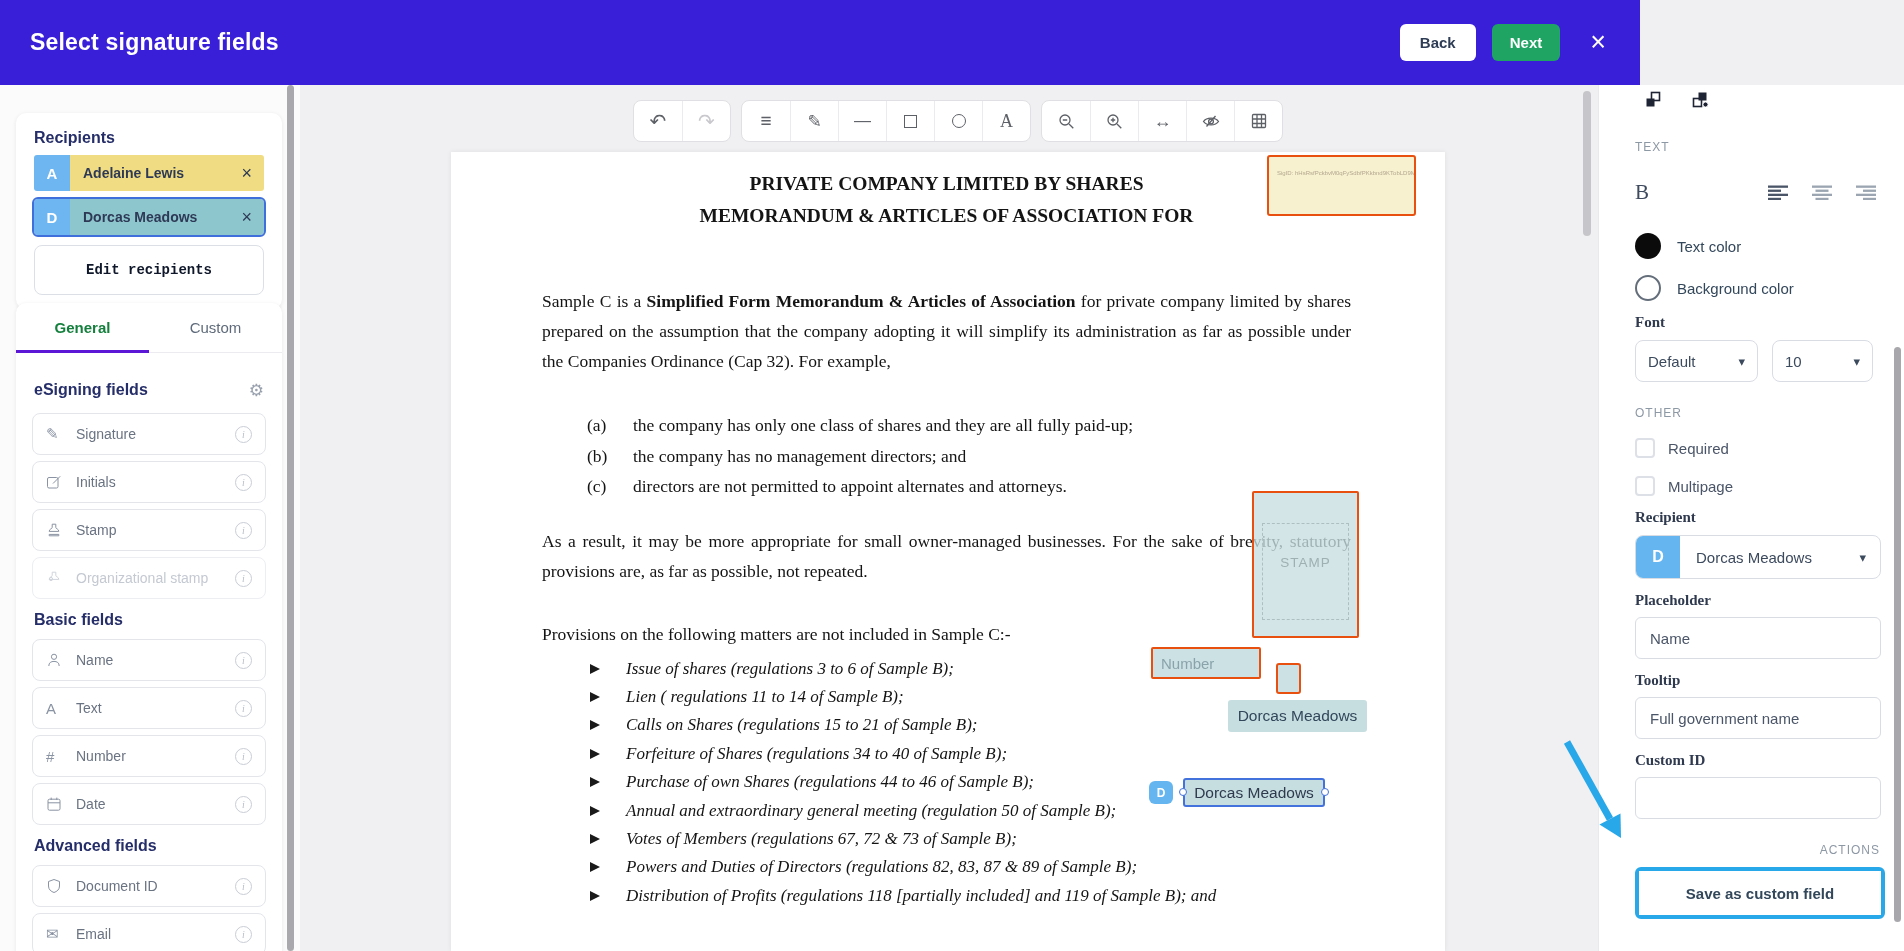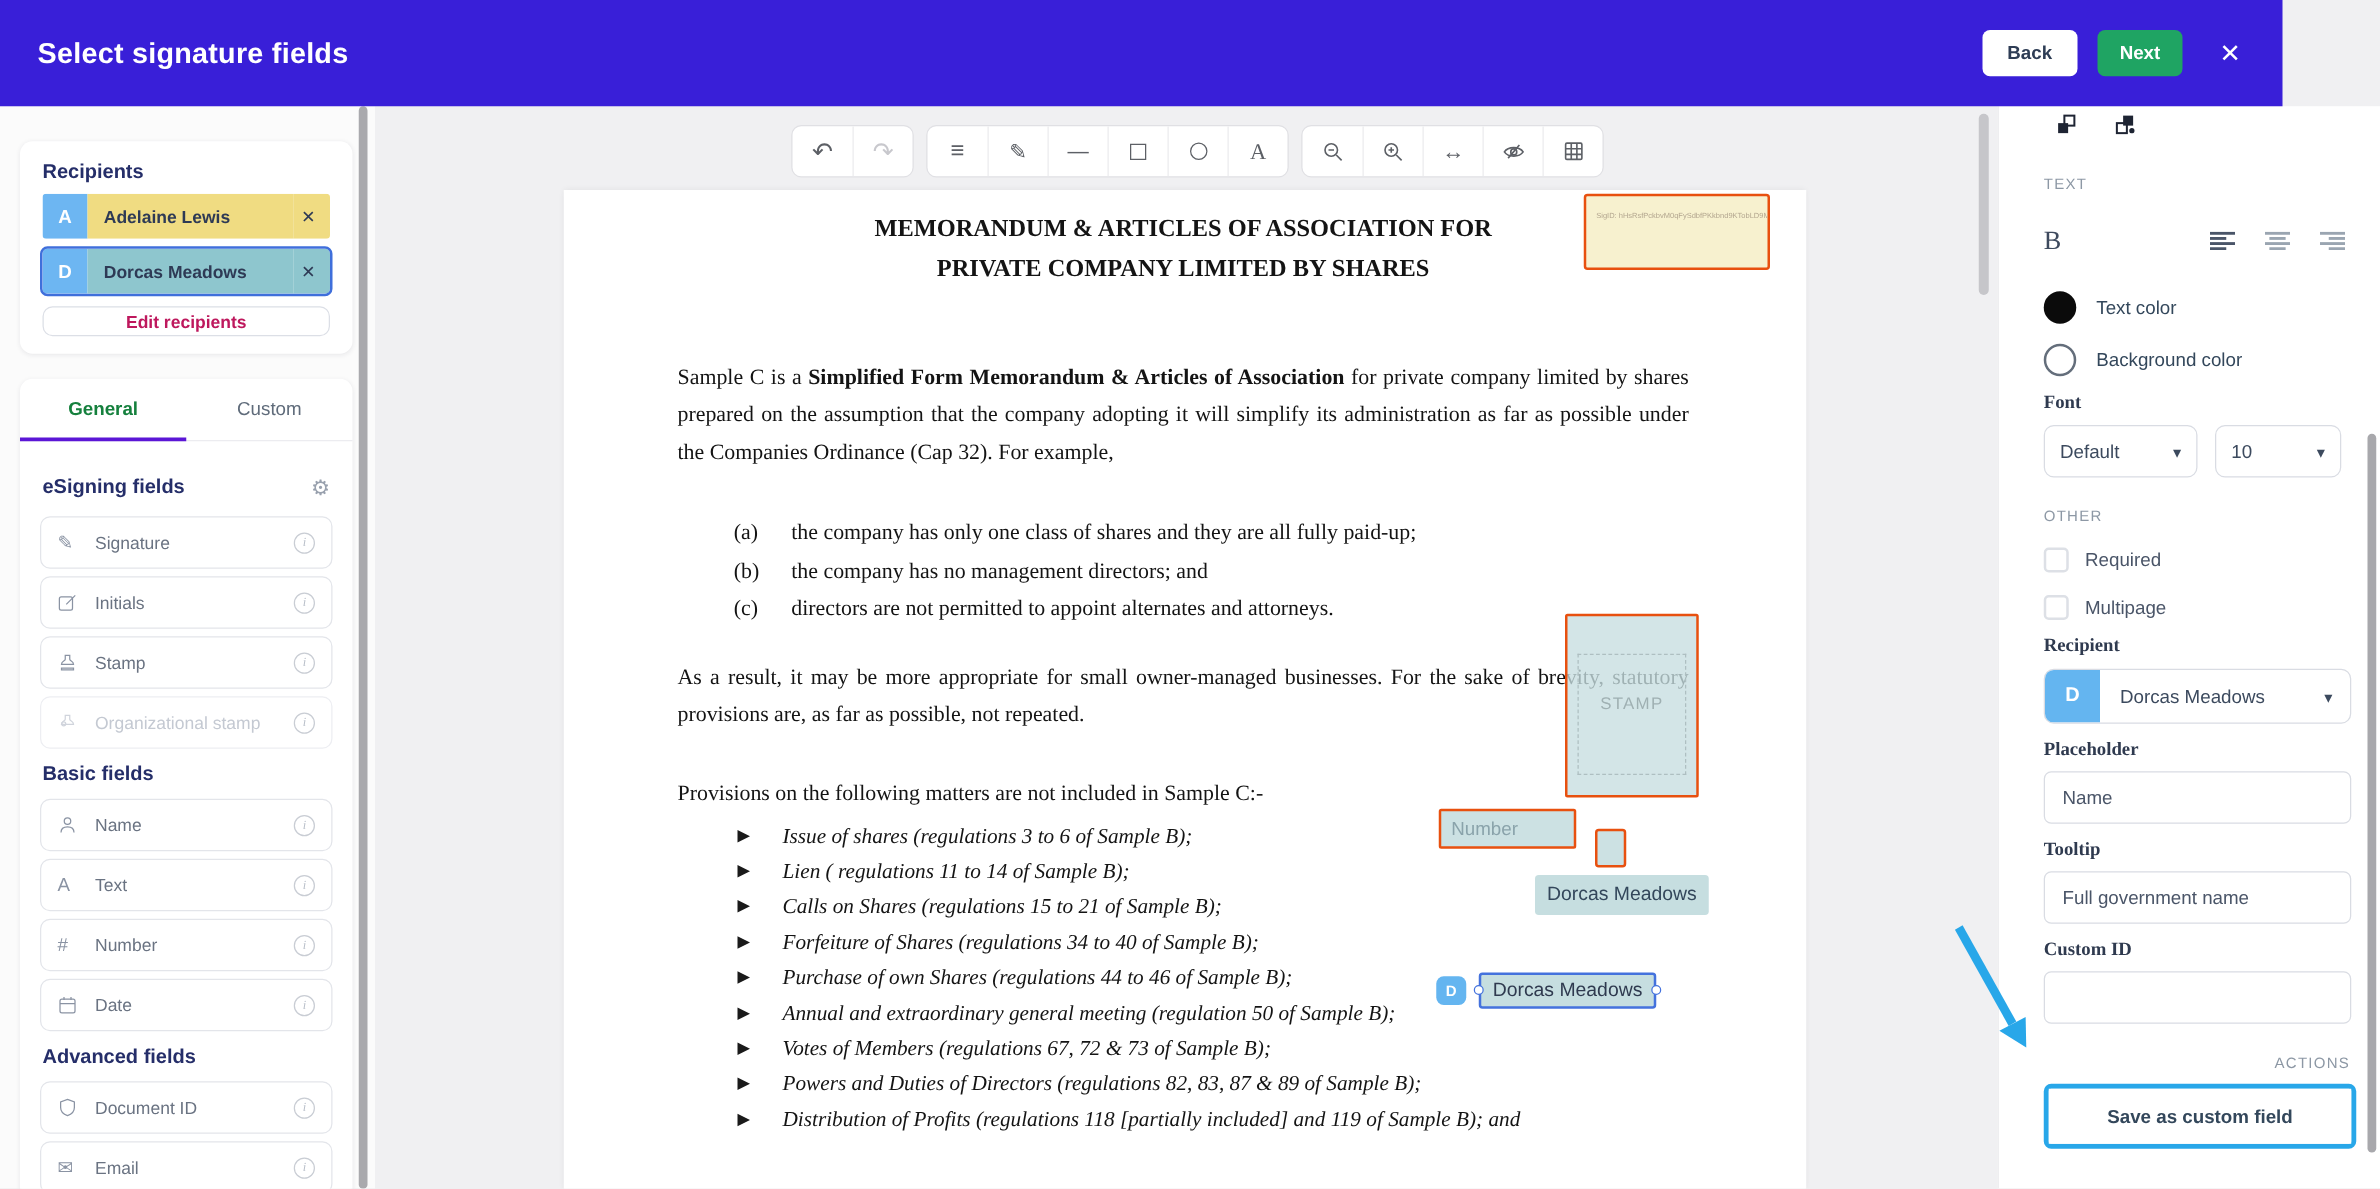--- a/index.html
+++ b/index.html
@@ -1,41 +1,41 @@
 <!DOCTYPE html>
 <html><head>
 <meta charset="utf-8">
 <style>
   * { margin:0; padding:0; box-sizing:border-box; }
   body { font-family:"Liberation Sans", sans-serif; background:#e8e8ea; }
   .app { position:relative; width:1904px; height:951px; overflow:hidden; background:#f0f0f2; }
 
   
-  .topbar { position:absolute; left:0; top:0; width:1826px; height:85px; background:#391fd8; display:flex; align-items:center; z-index:20; }
+  .topbar { position:absolute; left:0; top:0; width:1640px; height:85px; background:#391fd8; display:flex; align-items:center; z-index:20; }
   .topbar-title { color:#fff; font-size:23px; font-weight:bold; margin-left:30px; letter-spacing:.2px; }
   .topbar-right { margin-left:auto; display:flex; align-items:center; gap:16px; margin-right:34px; }
   .btn-back { background:#fff; color:#2e3d55; font-weight:bold; font-size:15px; padding:10px 20px; border-radius:6px; cursor:pointer; }
   .btn-next { background:#1fa463; color:#fff; font-weight:bold; font-size:15px; padding:10px 18px; border-radius:6px; cursor:pointer; }
   .topbar-close { color:#fff; font-size:27px; font-weight:300; margin-left:14px; cursor:pointer; line-height:1; }
 
   
   .sidebar { position:absolute; left:0; top:85px; width:300px; height:866px; background:#fbfbfb; z-index:5; }
   .sidebar-scrollbar { position:absolute; left:287px; top:0; width:7px; height:866px; background:#a9a9ad; border-radius:4px; }
   .card { position:absolute; left:16px; width:266px; background:#fff; border-radius:10px; box-shadow:0 1px 4px rgba(30,30,60,.09); }
   .card-recipients { top:28px; padding:16px 18px 14px; }
   .card-title { font-size:16px; font-weight:bold; color:#252e69; }
   .recip-row { display:flex; height:36px; margin-top:8px; border-radius:3px; overflow:hidden; cursor:pointer; }
   .recip-row.selected { outline:2px solid #3f6fdb; outline-offset:0; border-radius:4px; }
   .recip-initial { width:36px; background:#6db6f2; color:#fff; font-weight:bold; font-size:15px; display:flex; align-items:center; justify-content:center; }
   .recip-body { flex:1; display:flex; align-items:center; padding-left:13px; font-size:14px; font-weight:bold; color:#2e3a55; }
   .recip-body.yellow { background:#f0dc82; }
   .recip-body.teal { background:#8ec6ce; }
   .recip-x { font-size:18px; color:#2e3a55; padding:0 12px 0 6px; display:flex; align-items:center; }
   .recip-x.yellow { background:#f0dc82; } .recip-x.teal { background:#8ec6ce; }
-  .btn-edit-recipients { margin-top:10px; width:100%; height:24px; border:1px solid #dcdfe6; border-radius:8px; background:#fff; font-weight:bold; font-size:14px; color:#be185d; display:flex; align-items:center; justify-content:center; cursor:pointer; }
+  .btn-edit-recipients { margin-top:10px; width:100%; height:50px; border:1px solid #dcdfe6; border-radius:8px; background:#fff; font-weight:bold; font-size:14px; color:#0f172a; display:flex; align-items:center; justify-content:center; cursor:pointer;font-family:Liberation Mono, monospace; }
 
   .card-fields { top:218px; height:700px; }
   .tabs { display:flex; border-bottom:1px solid #ececf0; height:50px; position:relative; }
   .tab { flex:1; display:flex; align-items:center; justify-content:center; font-size:15px; color:#5f6b7a; cursor:pointer; }
   .tab.active { color:#15803d; font-weight:bold; }
   .tab-underline { position:absolute; left:0; bottom:-1px; width:50%; height:3px; background:#5b16d6; }
   .card-body { padding:24px 16px 16px; }
   .section-head { display:flex; align-items:center; margin:4px 2px 14px; }
   .section-head.later { margin-top:12px; margin-bottom:10px; }
   .section-title { font-size:16px; font-weight:bold; color:#252e69; }
@@ -315,22 +315,22 @@
               <line x1="1.5" y1="10.5" x2="14.5" y2="10.5"></line>
               <line x1="6" y1="1.5" x2="6" y2="14.5"></line>
               <line x1="10.5" y1="1.5" x2="10.5" y2="14.5"></line>
             </svg>
           </div>
       </div>
     </div>
 
     <div class="page">
       <div class="doc-title">
+        <div>PRIVATE COMPANY LIMITED BY SHARES</div>
         <div>MEMORANDUM &amp; ARTICLES OF ASSOCIATION FOR</div>
-        <div>PRIVATE COMPANY LIMITED BY SHARES</div>
       </div>
       <p class="para para1"><span>Sample C is a </span><b>Simplified Form Memorandum &amp; Articles of Association</b><span> for private company limited by shares prepared on the assumption that the company adopting it will simplify its administration as far as possible under the Companies Ordinance (Cap 32).  For example,</span></p>
       <div class="abc">
         <div class="abc-row">
             <span class="abc-label">(a)</span>
             <span>the company has only one class of shares and they are all fully paid-up;</span>
           </div>
         <div class="abc-row">
             <span class="abc-label">(b)</span>
             <span>the company has no management directors; and</span>

